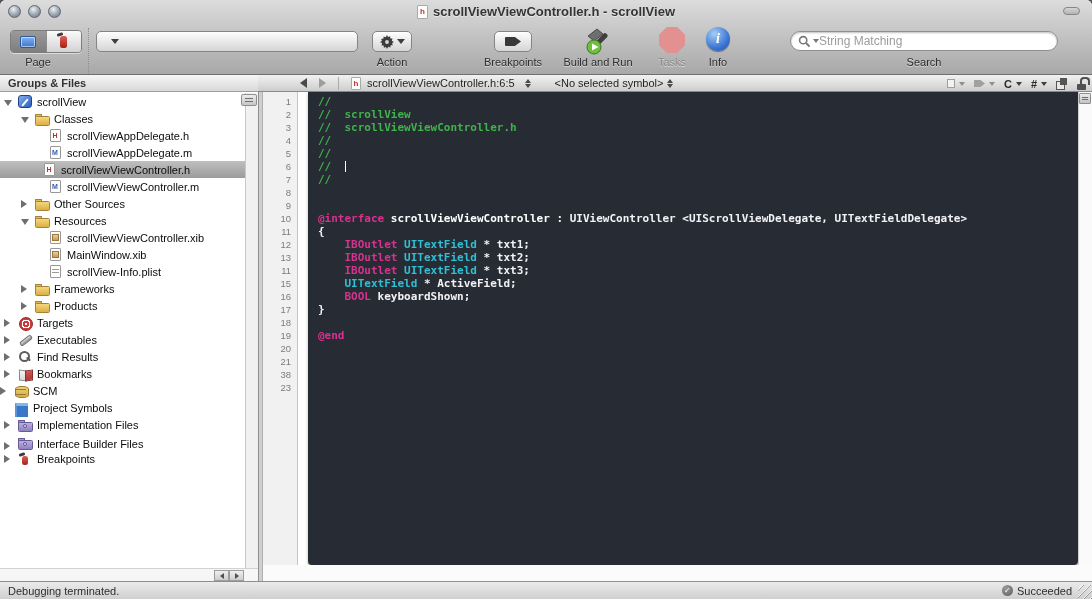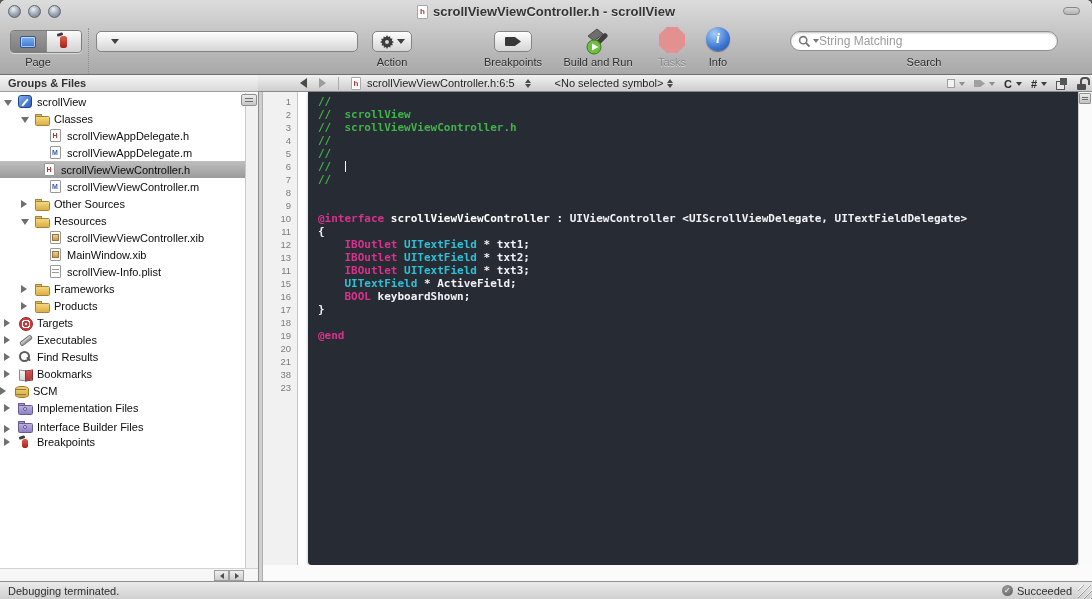--- a/index.html
+++ b/index.html
@@ -409,20 +409,25 @@
           <span class="disc closed"></span>
           <span class="ico ico-bookmarks"></span>
           <span>Bookmarks</span>
         </div>
         <div class="srow" style="">
           <span class="disc closed"></span>
           <span class="ico ico-scm"></span>
           <span>SCM</span>
         </div>
         <div class="srow" style="padding-left: 4px;">
+          <span class="disc none"></span>
+          <span class="ico ico-symbols"></span>
+          <span>Project Symbols</span>
+        </div>
+        <div class="srow" style="padding-left: 4px;">
           <span class="disc closed"></span>
           <span class="ico ico-smart-folder">
             <span class="gear-dot"></span>
           </span>
           <span>Implementation Files</span>
         </div>
         <div class="srow" style="padding-left: 4px; align-items: flex-end;">
           <span class="disc closed"></span>
           <span class="ico ico-smart-folder">
             <span class="gear-dot"></span>

